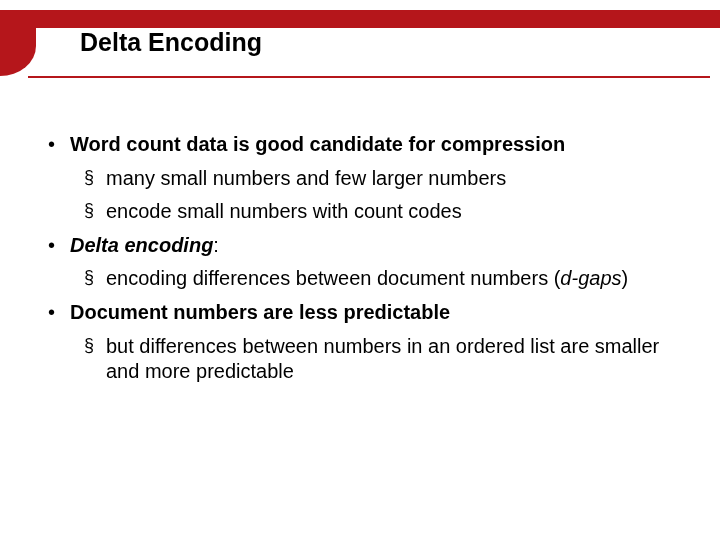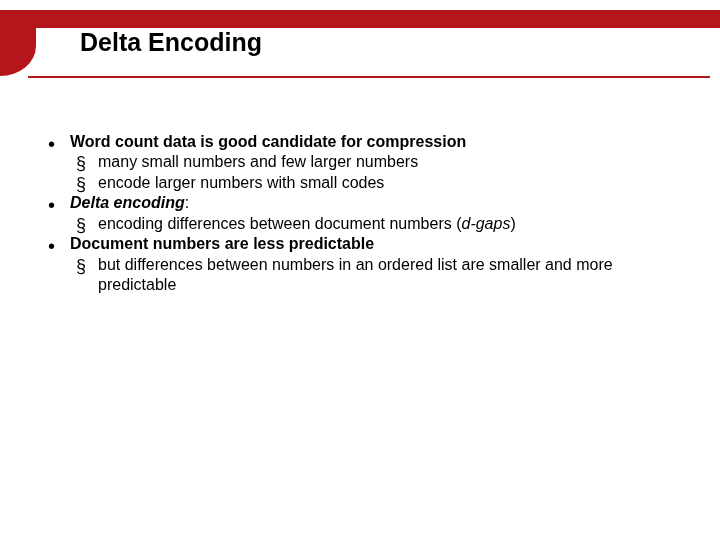--- a/index.html
+++ b/index.html
@@ -54,21 +54,21 @@
     right: 10px;
     top: 76px;
     height: 0;
     border-bottom: 2px solid #b5161b;
   }
   .content {
     position: absolute;
     left: 42px;
     right: 42px;
     top: 132px;
-    font-size: 16px;
+    font-size: 20px;
     line-height: 1.28;
   }
   ul.level1 {
     list-style: none;
     margin: 0;
     padding: 0;
   }
   ul.level1 > li {
     position: relative;
     padding-left: 28px;
@@ -82,21 +82,21 @@
     font-size: 20px;
   }
   ul.level2 {
     list-style: none;
     margin: 0;
     padding: 0;
   }
   ul.level2 > li {
     position: relative;
     padding-left: 28px;
-    margin: 0;
+    margin: 8px;
   }
   ul.level2 > li::before {
     content: "§";
     position: absolute;
     left: 6px;
     top: 0;
     font-size: 18px;
   }
   .b { font-weight: bold; }
   .i { font-style: italic; }
@@ -116,21 +116,21 @@
   <div class="content">
     <ul class="level1">
 
       <li>
         <span class="b">Word count data is good candidate for compression</span>
         <ul class="level2">
           <li>
             <span>many small numbers and few larger numbers</span>
           </li>
           <li>
-            <span>encode larger numbers with small codes</span>
+            <span>encode small numbers with count codes</span>
           </li>
         </ul>
       </li>
 
       <li>
         <span class="b i">Delta encoding</span><span>:</span>
         <ul class="level2">
           <li>
             <span>encoding differences between document numbers (</span><span class="i">d-gaps</span><span>)</span>
           </li>

